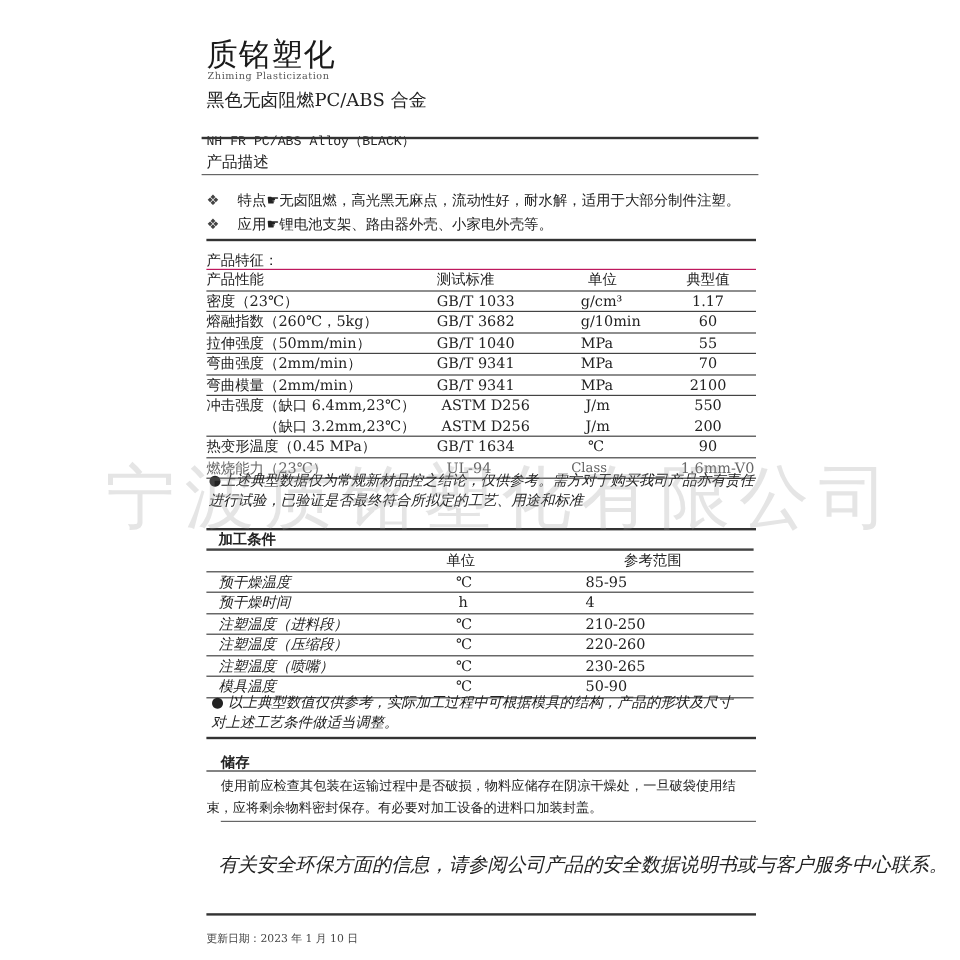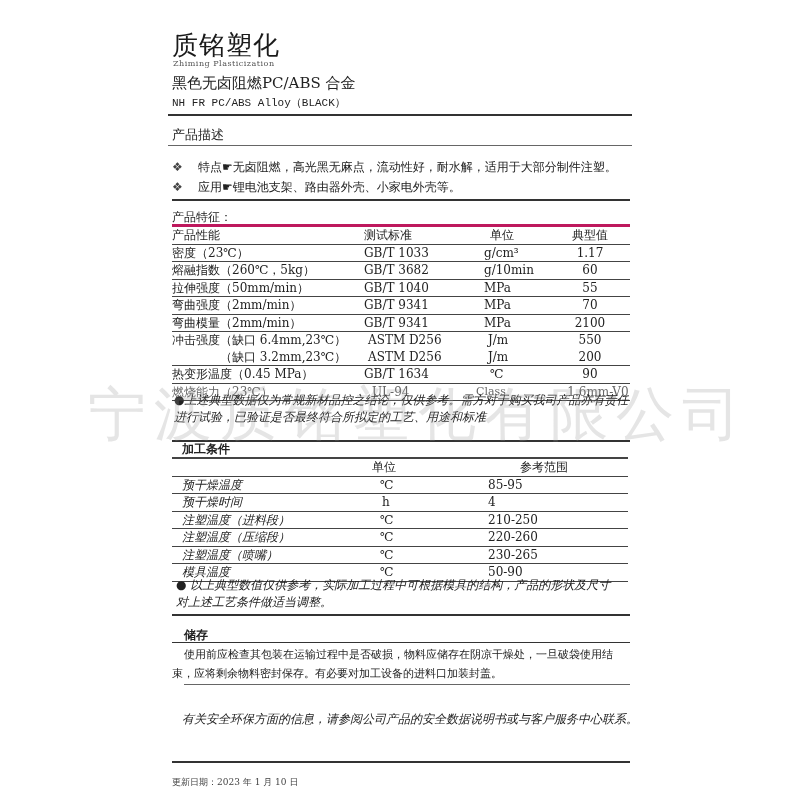--- a/index.html
+++ b/index.html
@@ -4,38 +4,38 @@
 <style>
   html, body { margin:0; padding:0; }
   body {
     width:800px; height:800px; background:#ffffff; position:relative; overflow:hidden;
     font-family:"DejaVu Serif","Liberation Serif",serif; color:#222;
   }
   .abs { position:absolute; }
   .logo { left:172px; top:28px; font-family:"DejaVu Sans","Liberation Sans",sans-serif; font-weight:normal; font-size:26px; letter-spacing:1px; color:#1a1a1a; }
   .logo-sub { left:173px; top:59px; font-size:8px; color:#555; letter-spacing:0.5px; }
   .title-cn { left:172px; top:74px; font-size:15px; color:#222; }
-  .title-en { left:172px; top:95px; font-size:11px; color:#222; font-family:"Liberation Mono","DejaVu Sans Mono",monospace; }
+  .title-en { left:172px; top:110px; font-size:11px; color:#222; font-family:"Liberation Mono","DejaVu Sans Mono",monospace; }
   .rule { position:absolute; background:#333; }
   .sec-head { font-size:13px; color:#222; }
   .bullets { left:172px; top:157px; font-size:12px; line-height:20px; }
   .bullets .b { display:flex; }
   .bullets .mark { width:26px; color:#444; }
   .props { left:172px; top:210px; font-size:12px; }
   .props-row { display:flex; height:16.5px; line-height:16.5px; border-bottom:1px solid #444; width:458px; }
   .props-row.noline { border-bottom:none; }
   .c1 { width:192px; } .c2 { width:104px; } .c3 { width:82px; } .c4 { width:80px; text-align:center; }
   .note { left:174px; top:392px; width:456px; font-size:12px; font-style:italic; line-height:17px; color:#222; }
   .proc { left:172px; top:442px; font-size:12px; }
   .proc-row { display:flex; height:16.5px; line-height:16.5px; border-bottom:1px solid #444; width:456px; }
   .p1 { width:186px; padding-left:10px;font-style:italic; } .p2 { width:120px; } .p3 { width:140px; }
   .note2 { left:176px; top:577px; width:440px; font-size:12px; font-style:italic; line-height:17px; }
   .storage-h { left:184px; top:627px; font-size:12px; font-weight:bold; }
   .storage-t { left:172px; top:645px; width:462px; font-size:11px; line-height:19px; text-indent:12px; }
-  .safety { left:182px; top:711px; font-size:12px; font-style:italic; }
+  .safety { left:182px; top:711px; font-size:16px; font-style:italic; }
   .updated { left:172px; top:776px; font-size:9px; color:#444; }
   .watermark { left:88px; top:376px; font-family:"DejaVu Sans","Liberation Sans",sans-serif; font-size:58px; letter-spacing:8px; color:rgba(150,150,150,0.25); white-space:nowrap; pointer-events:none; }
 </style>
 </head>
 <body>
 
 <div class="abs logo">质铭塑化</div>
 <div class="abs logo-sub">Zhiming Plasticization</div>
 <div class="abs title-cn">黑色无卤阻燃PC/ABS 合金</div>
 <div class="abs title-en">NH FR PC/ABS Alloy（BLACK）</div>
@@ -50,21 +50,21 @@
     <span>特点☛无卤阻燃，高光黑无麻点，流动性好，耐水解，适用于大部分制件注塑。</span>
   </div>
   <div class="b">
     <span class="mark">❖</span>
     <span>应用☛锂电池支架、路由器外壳、小家电外壳等。</span>
   </div>
 </div>
 <div class="rule" style="left:172px;top:199px;width:458px;height:2px;"></div>
 
 <div class="abs props">
-  <div style="height:14px;line-height:14px;border-bottom:3px solid #be185d;width:458px;">产品特征：</div>
+  <div style="height:14px;line-height:14px;border-bottom:1px solid #be185d;width:458px;">产品特征：</div>
   <div class="props-row">
     <span class="c1">产品性能</span>
     <span class="c2">测试标准</span>
     <span class="c3" style="padding-left:22px;width:60px;">单位</span>
     <span class="c4">典型值</span>
   </div>
   <div class="props-row">
       <span class="c1">密度（23℃）</span>
       <span class="c2">GB/T 1033</span>
       <span class="c3" style="padding-left:16px;width:66px;">g/cm³</span>

